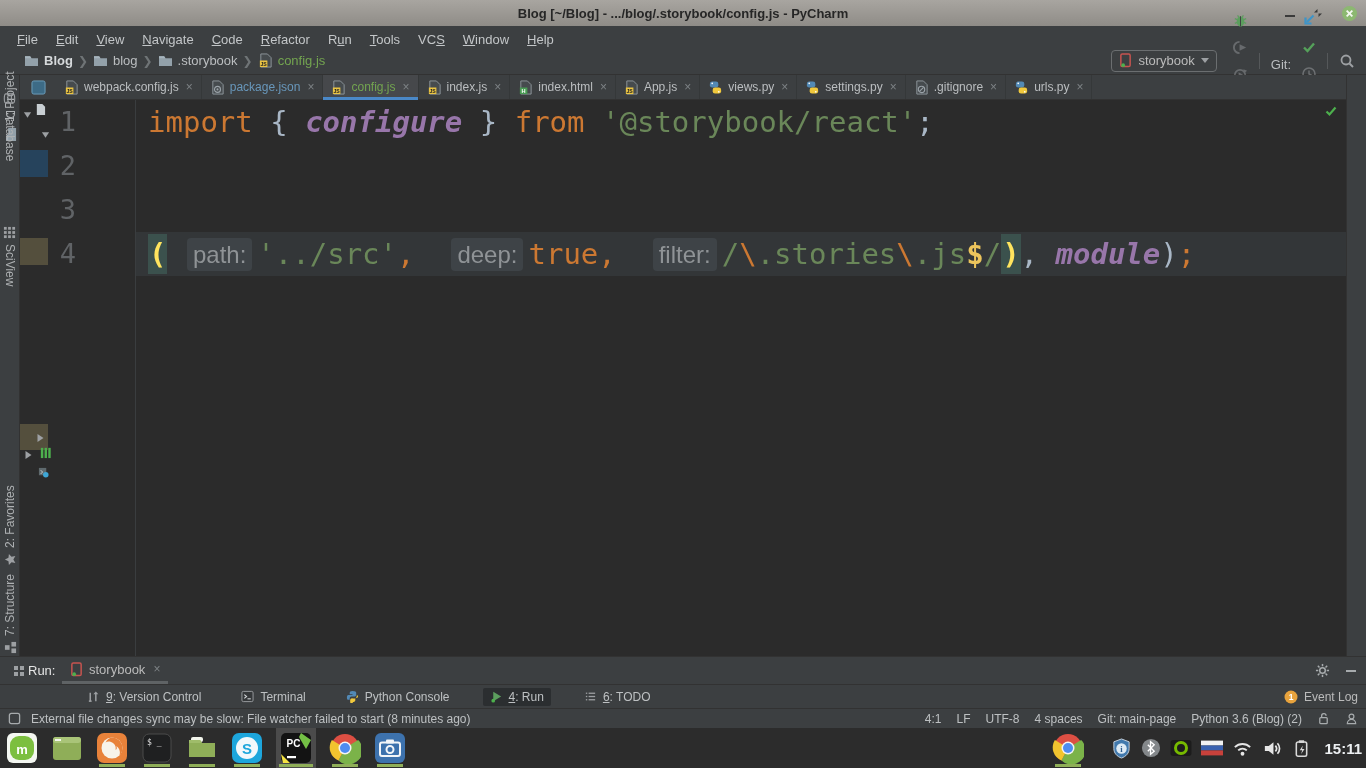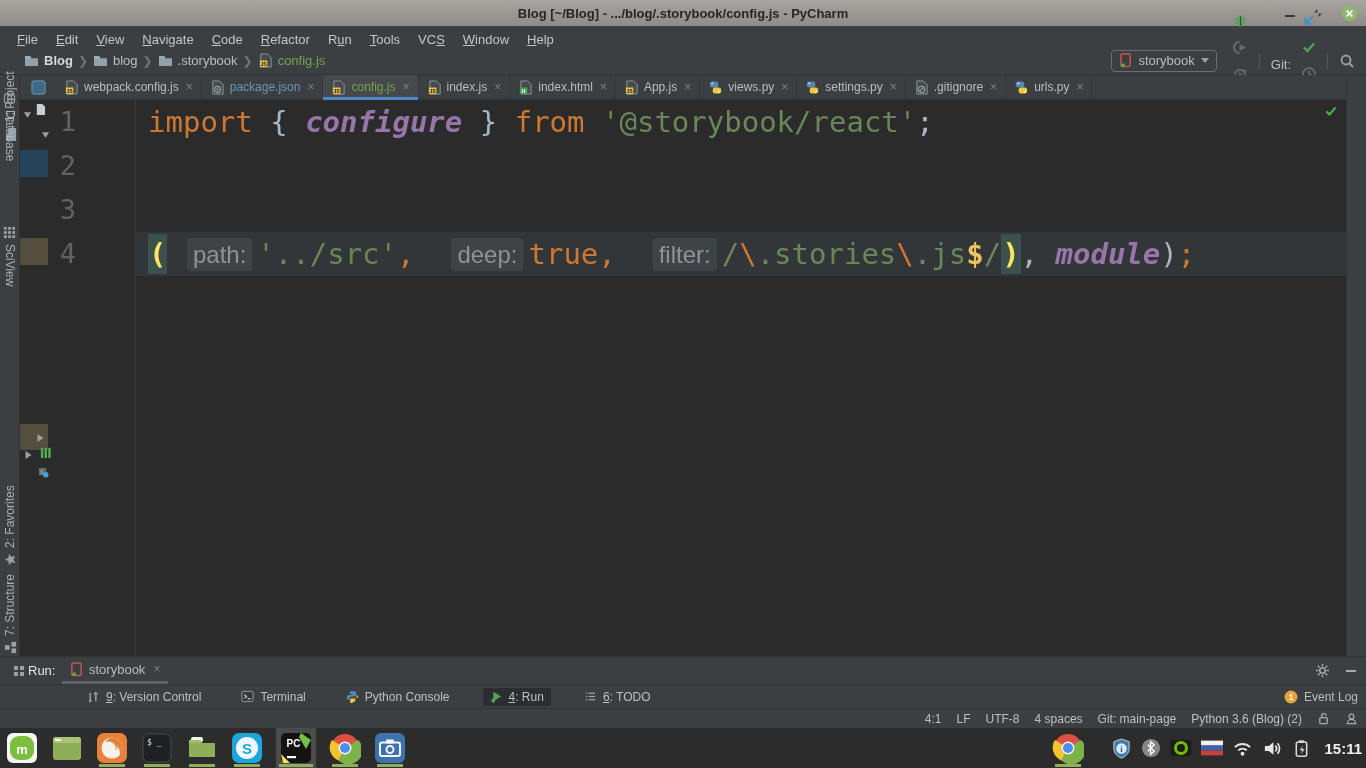--- a/index.html
+++ b/index.html
@@ -629,20 +629,28 @@
           <svg width="14" height="14" viewBox="0 0 14 14">
             <circle cx="7" cy="7" r="6.5" fill="#e8a33d"></circle>
             <text x="7" y="10" font-size="8.5" font-weight="bold" fill="#fff" text-anchor="middle" font-family="Liberation Sans,sans-serif">1</text>
           </svg>
         </span>
       <span>Event Log</span>
     </div>
   </div>
 
   <div class="statusbar">
+    <div class="sbleft">
+      <span class="ic">
+        <svg width="13" height="13" viewBox="0 0 14 14">
+            <rect x="1.5" y="1.5" width="11" height="11" rx="2" fill="none" stroke="#a7abad" stroke-width="1.4"></rect>
+          </svg>
+      </span>
+      <span>External file changes sync may be slow: File watcher failed to start (8 minutes ago)</span>
+    </div>
     <div class="sbright" id="sbright">
         <span>4:1</span>
         <span>LF</span>
         <span>UTF-8</span>
         <span>4 spaces</span>
         <span>Git: main-page</span>
         <span>Python 3.6 (Blog) (2)</span>
         <span class="ic">
           <svg width="13" height="13" viewBox="0 0 14 14">
             <rect x="3" y="6" width="8" height="6.5" rx="1" fill="none" stroke="#a7abad" stroke-width="1.4"></rect>

